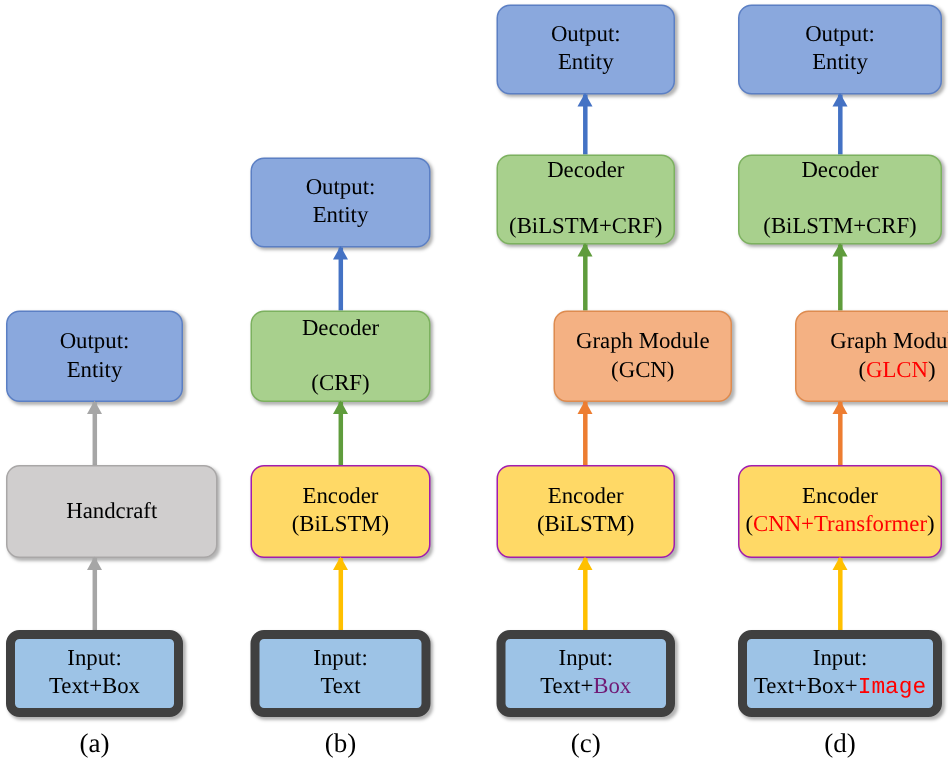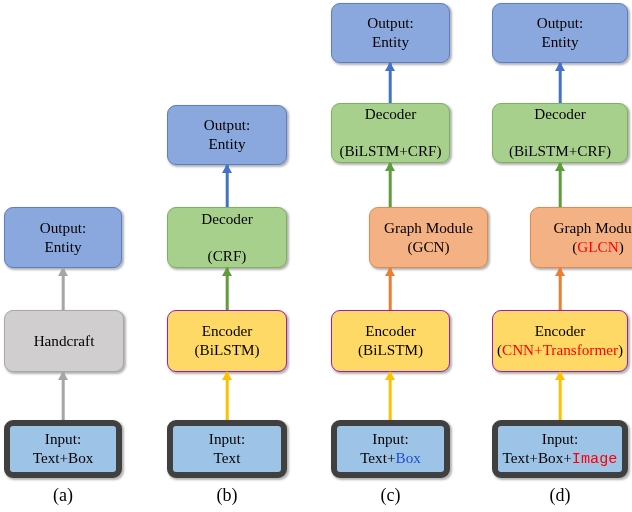--- a/index.html
+++ b/index.html
@@ -66,21 +66,21 @@
   <div class="node c-output" style="left:4px;top:207px;width:118px;height:61px;">
     <span class="ln">Output:</span>
     <span class="ln">Entity</span>
   </div>
 
   <div class="arrow a-grey" style="left:57px;top:268px;width:12px;height:42px;">
     <div class="shaft"></div>
     <div class="head"></div>
   </div>
 
-  <div class="node c-grey" style="left:4px;top:310px;width:120px;height:62px;text-align:center;">
+  <div class="node c-grey" style="left:4px;top:310px;width:141px;height:62px;text-align:center;">
     <span class="ln">Handcraft</span>
   </div>
 
   <div class="arrow a-grey" style="left:57px;top:372px;width:12px;height:48px;">
     <div class="shaft"></div>
     <div class="head"></div>
   </div>
 
   <div class="node c-input" style="left:4px;top:420px;width:118px;height:58px;">
     <span class="ln">Input:</span>
@@ -161,21 +161,21 @@
     <span class="ln">(BiLSTM)</span>
   </div>
 
   <div class="arrow a-yellow" style="left:384px;top:372px;width:12px;height:48px;">
     <div class="shaft"></div>
     <div class="head"></div>
   </div>
 
   <div class="node c-input" style="left:331px;top:420px;width:119px;height:58px;">
     <span class="ln">Input:</span>
-    <span class="ln"><span>Text+</span><span class="hl" style="color: #1d4ed8;">Box</span></span>
+    <span class="ln"><span>Text+</span><span class="hl" style="color: #701a75;">Box</span></span>
   </div>
 
   <div class="caption" style="left:331px;top:485px;width:119px;">(c)</div>
 
   <div class="node c-output" style="left:492px;top:3px;width:136px;height:60px;">
     <span class="ln">Output:</span>
     <span class="ln">Entity</span>
   </div>
 
   <div class="arrow a-blue" style="left:554px;top:63px;width:12px;height:40px;">

